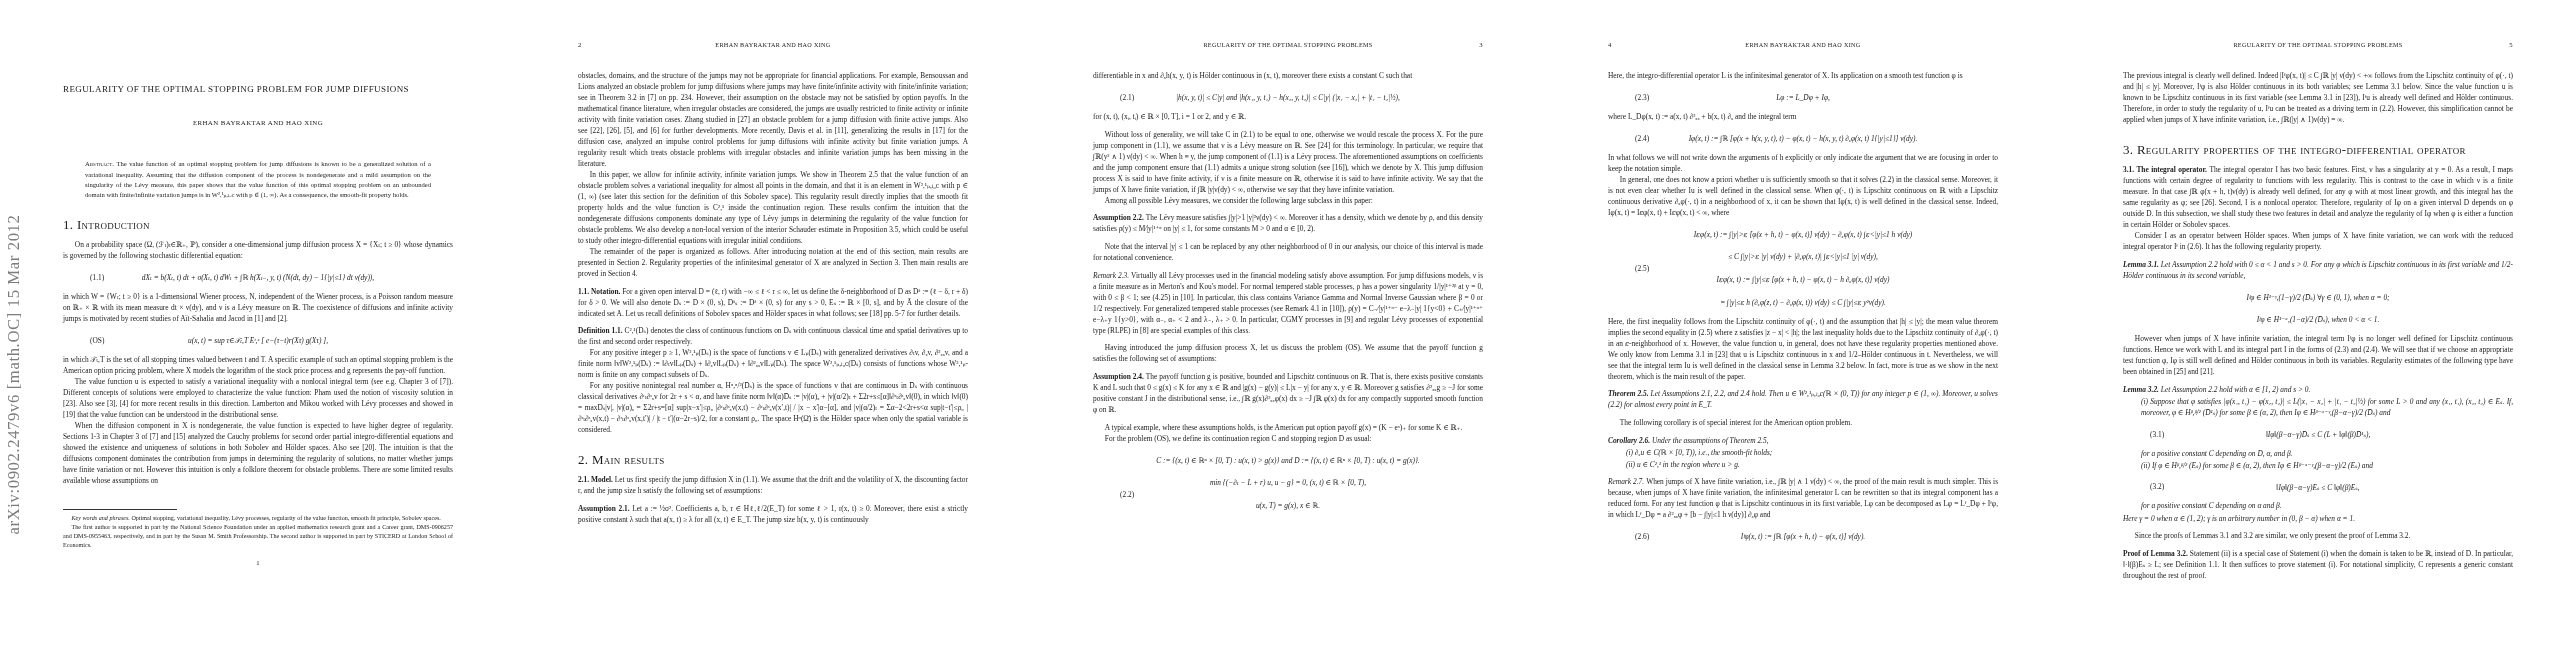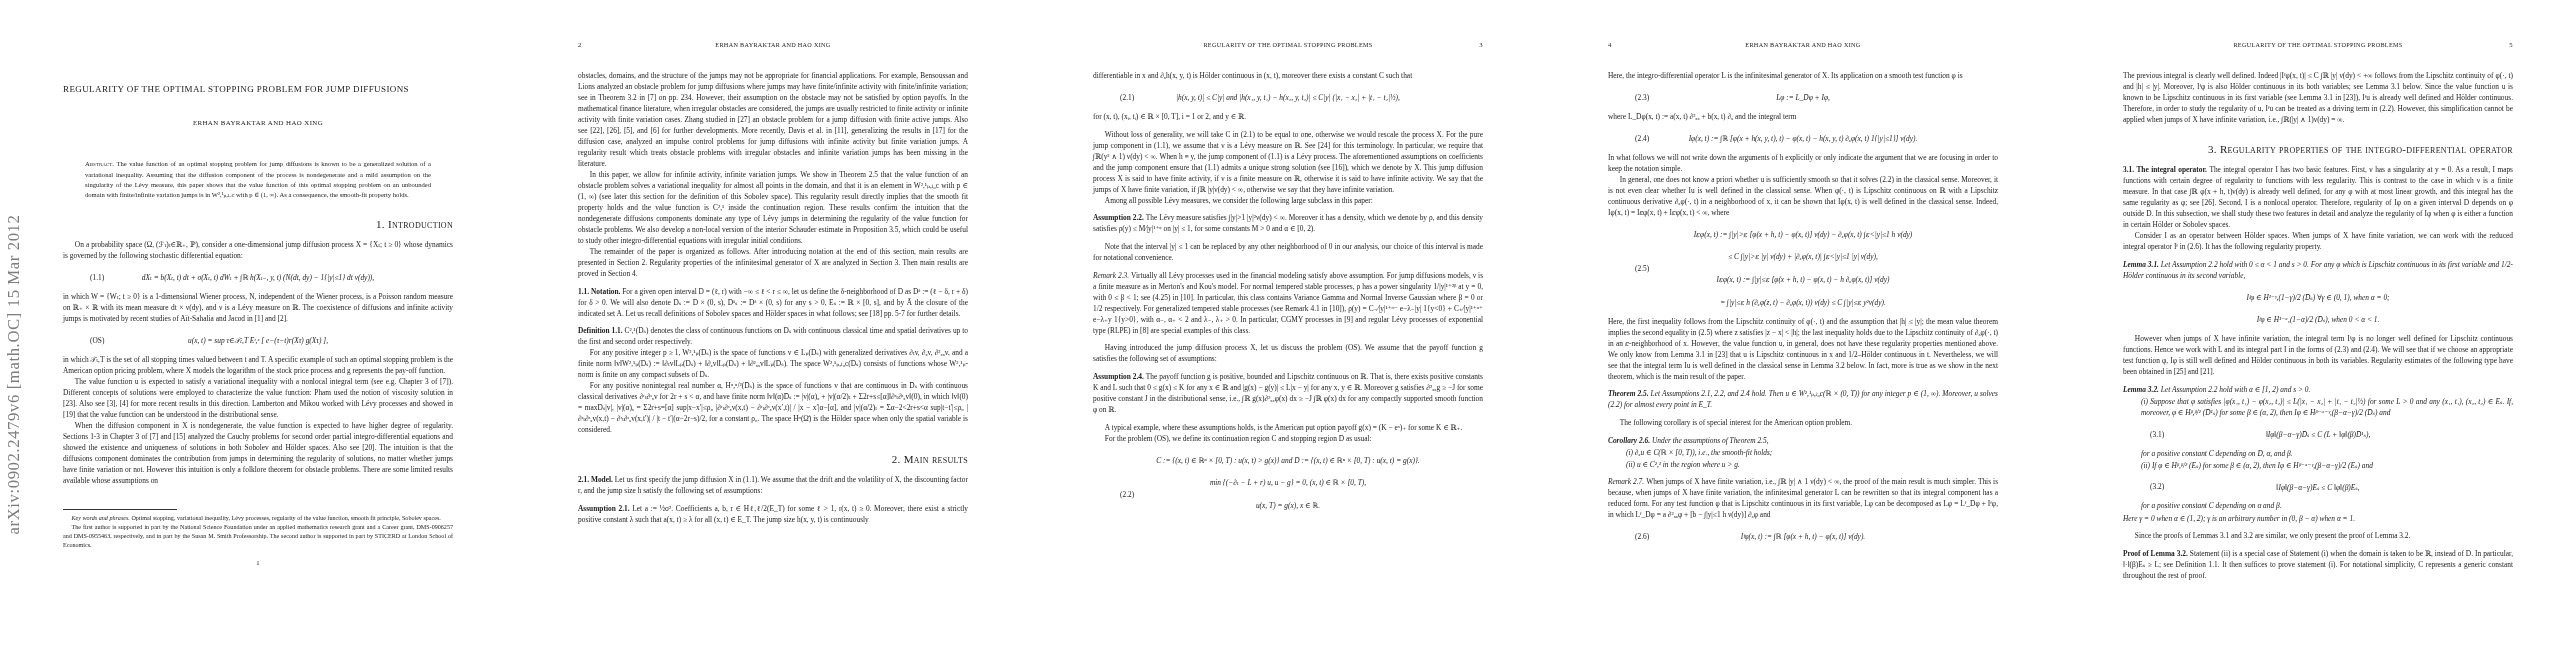--- a/index.html
+++ b/index.html
@@ -16,22 +16,22 @@
   .pghead .h-left{position:absolute;left:0;top:0;font-size:6.7px;}
   .pghead .h-center{position:absolute;left:0;right:0;text-align:center;top:0;}
   .pghead .h-right{position:absolute;right:0;top:0;font-size:6.7px;}
   .flow{position:absolute;left:0;right:0;top:70px;
     font-size:7.4px;line-height:11px;text-align:justify;}
   .flow-first{top:0;}
   .title{margin-top:83px;text-align:left;font-size:9px;line-height:13.3px;
     letter-spacing:0.4px;font-weight:500;}
   .authors{margin-top:21px;text-align:center;font-size:6.9px;letter-spacing:0.4px;}
   .abstract{margin:31px 22px 0 22px;font-size:6.6px;line-height:10.3px;text-align:justify;}
-  .section{margin:19px 0 9px 0;text-align:right;font-variant:small-caps;
-    font-size:11px;letter-spacing:0.3px;}
+  .section{margin:19px 0 9px 0;text-align:left;font-variant:small-caps;
+    font-size:13px;letter-spacing:0.3px;}
   .para{margin:0;}
   .indent{text-indent:1.6em;}
   .spaced{margin-top:6.7px;}
   .it{font-style:italic;}
   .lead-bold{font-weight:bold;}
   .lead-italic{font-style:italic;}
   .lead-sc{font-variant:small-caps;}
   .eq{position:relative;margin:7.2px 0;text-align:center;font-style:italic;
     font-size:7.4px;line-height:11.7px;}
   .eq .eq-tag{position:absolute;left:1px;top:50%;transform:translateY(-50%);

